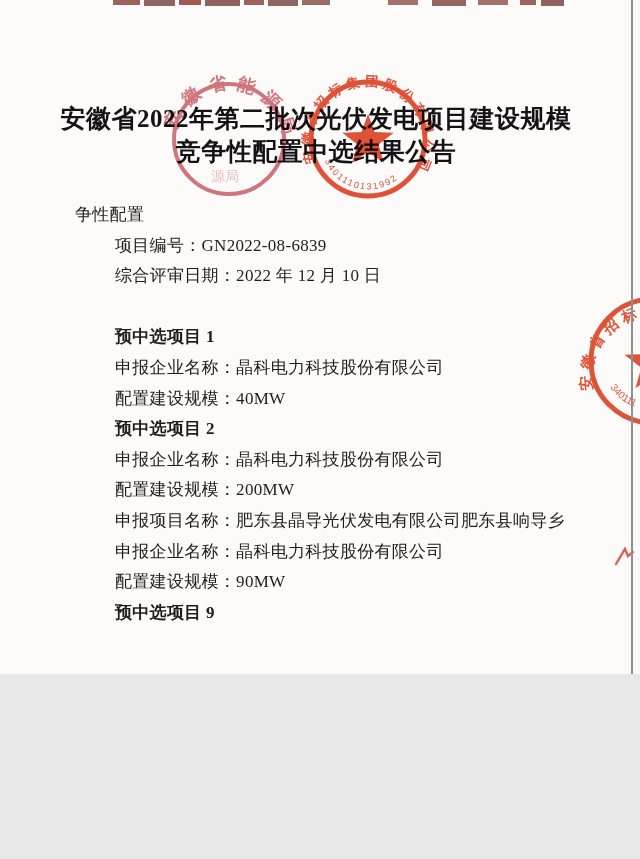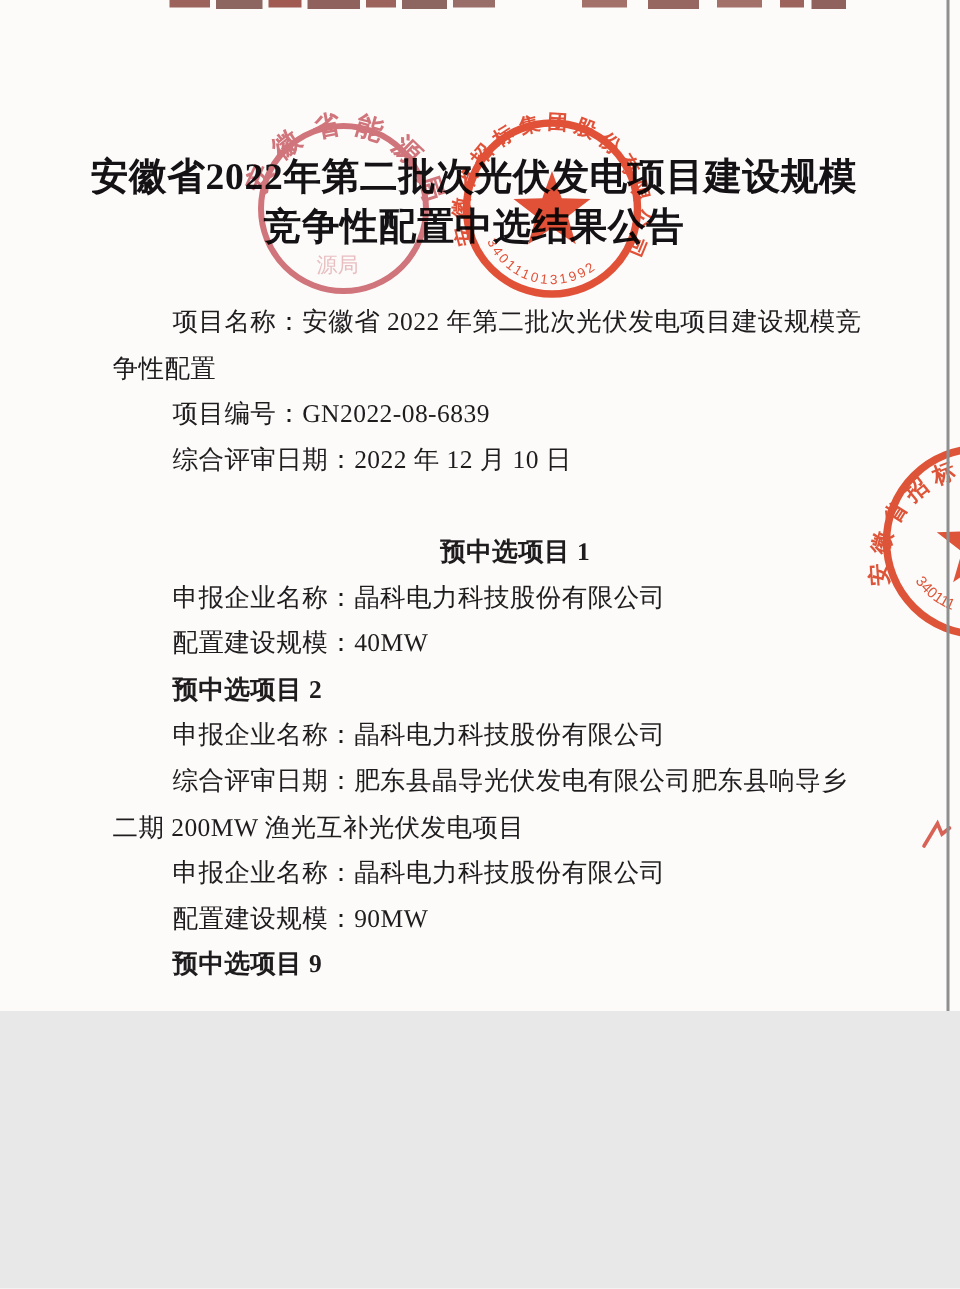--- a/index.html
+++ b/index.html
@@ -16,21 +16,21 @@
     letter-spacing:0.5px; color:#141214; z-index:2;
   }
   
   .body {
     position:absolute; left:75px; top:200px; width:497px;
     font-size:17px; line-height:30.6px; letter-spacing:0.3px; z-index:2;
   }
   .line { white-space:nowrap; }
   .line.ind { padding-left:40px; }
   .line.hd { font-weight:bold; }
-  .line.gap { margin-top:30.6px;text-align:center; }
+  .line.gap { margin-top:30.6px; }
   
   .seal { position:absolute; mix-blend-mode:multiply; z-index:3; pointer-events:none; }
   .seal-a { left:159px; top:69px; opacity:0.78; }
   .seal-b { left:298px; top:69px; opacity:0.93; }
   .seal-c { left:570px; top:276px; opacity:0.95; }
   .squiggle { left:613px; top:544px; opacity:0.85; }
   .seal-a text { fill:#c75058; }
   .seal-b text { fill:#e2452a; }
   .seal-c text { fill:#df4c2e; }
   .ring-text { font-family:"Liberation Serif","DejaVu Serif",serif; font-weight:bold; }
@@ -59,31 +59,30 @@
   <div class="frag" style="left:478px;width:30px;height:5px;background:#a3706a;"></div>
   <div class="frag" style="left:520px;width:16px;height:5px;background:#9c625c;"></div>
   <div class="frag" style="left:541px;width:23px;height:6px;background:#90625e;"></div>
 
   <div class="title">
     <div>安徽省2022年第二批次光伏发电项目建设规模</div>
     <div>竞争性配置中选结果公告</div>
   </div>
 
   <div class="body">
-    <div class="line ind">项目名称：安徽省 2022 年第二批次光伏发电项目建设规模竞</div>
     <div class="line">争性配置</div>
     <div class="line ind">项目编号：GN2022-08-6839</div>
     <div class="line ind">综合评审日期：2022 年 12 月 10 日</div>
     <div class="line ind hd gap">预中选项目 1</div>
     <div class="line ind">申报企业名称：晶科电力科技股份有限公司</div>
     <div class="line ind">配置建设规模：40MW</div>
     <div class="line ind hd">预中选项目 2</div>
     <div class="line ind">申报企业名称：晶科电力科技股份有限公司</div>
-    <div class="line ind">综合评审日期：肥东县晶导光伏发电有限公司肥东县响导乡</div>
-    <div class="line">二期 200MW 渔光互补光伏发电项目</div>
+    <div class="line ind">配置建设规模：200MW</div>
+    <div class="line ind">申报项目名称：肥东县晶导光伏发电有限公司肥东县响导乡</div>
     <div class="line ind">申报企业名称：晶科电力科技股份有限公司</div>
     <div class="line ind">配置建设规模：90MW</div>
     <div class="line ind hd">预中选项目 9</div>
   </div>
 
   <svg class="seal seal-a" width="140" height="140" viewBox="0 0 140 140">
     <defs>
       <path id="arcA" d="M 15,75 A 55,55 0 1 1 125,75" fill="none"></path>
     </defs>
     <circle cx="70" cy="70" r="55" fill="none" stroke-width="4" stroke="#c75058"></circle>

